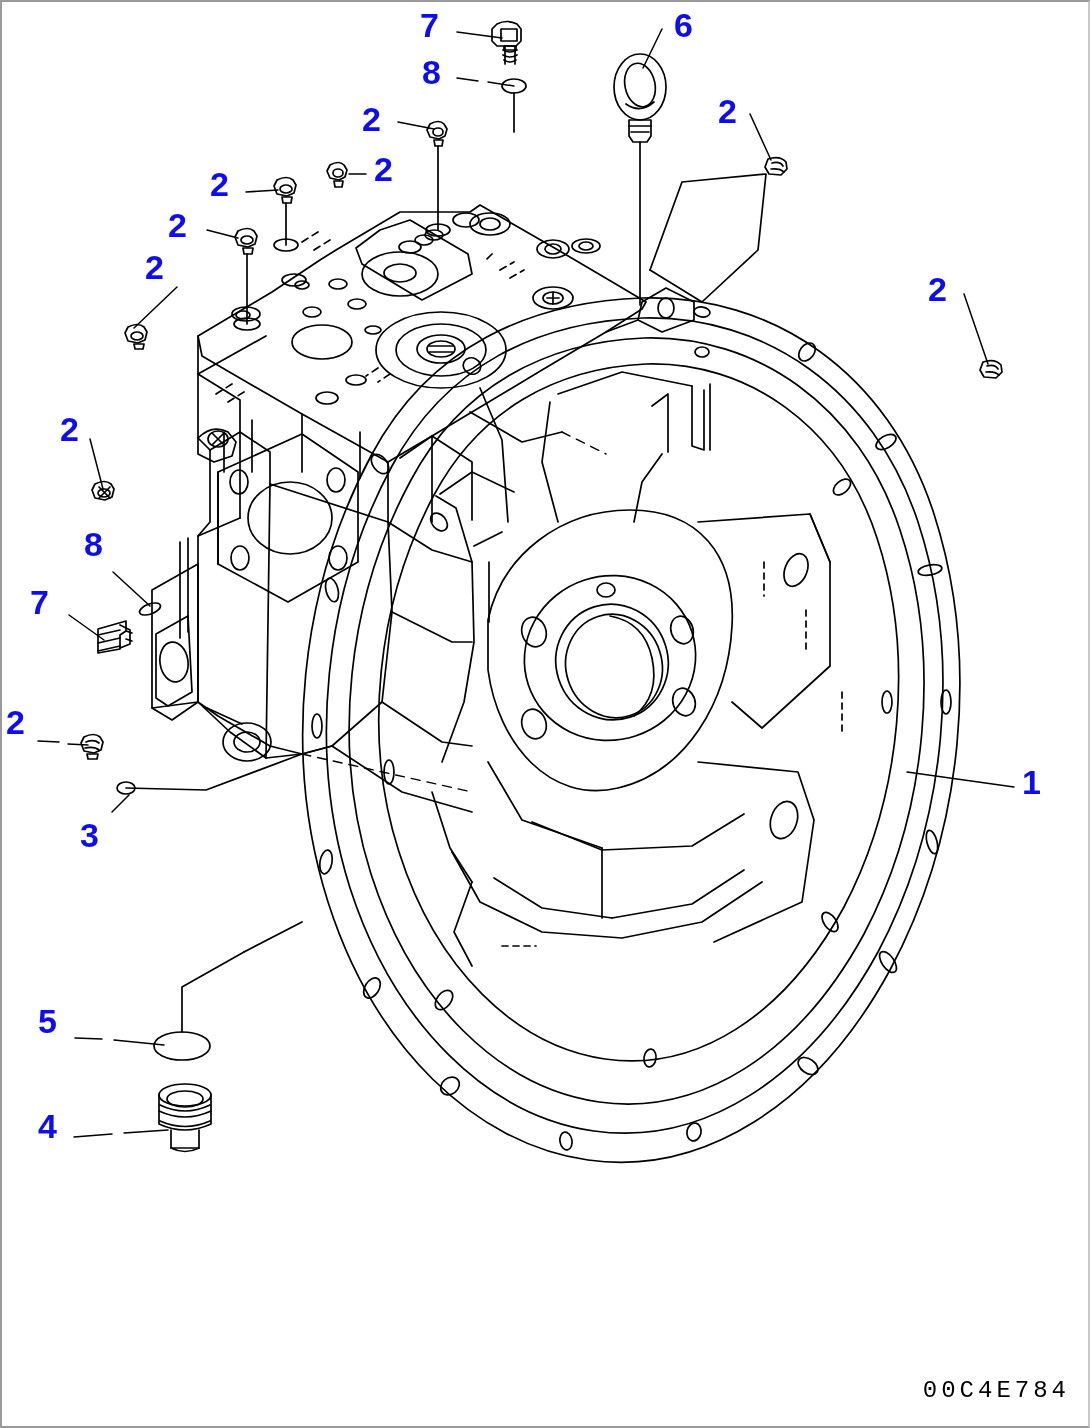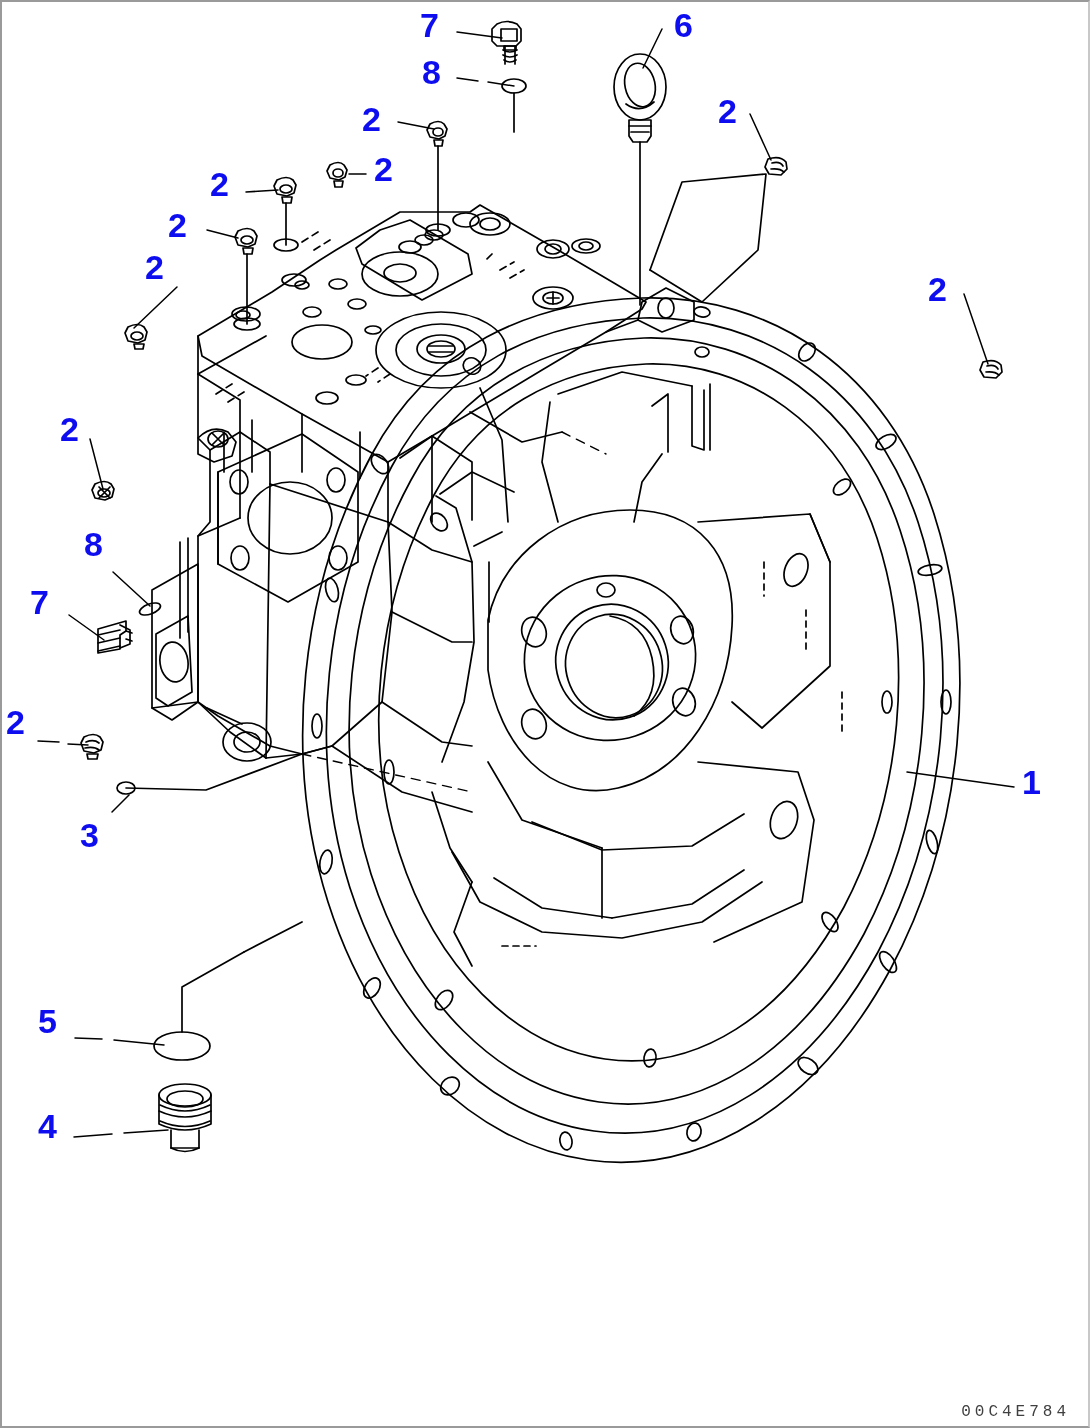--- a/index.html
+++ b/index.html
@@ -32,24 +32,24 @@
     font-family: "Liberation Sans", sans-serif;
     font-weight: bold;
     font-size: 34px;
     line-height: 34px;
     user-select: none;
     white-space: nowrap;
   }
   #partno {
     position: absolute;
     right: 18px;
-    bottom: 5px;
-    color: #404040;
+    bottom: 22px;
+    color: #000000;
     font-family: "Liberation Mono", monospace;
-    font-size: 16px;
+    font-size: 24px;
     letter-spacing: 4px;
     white-space: nowrap;
   }
 </style>
 </head>
 <body>
 
 <div id="page">
 
   <svg id="drawing" viewBox="0 0 1090 1428">

